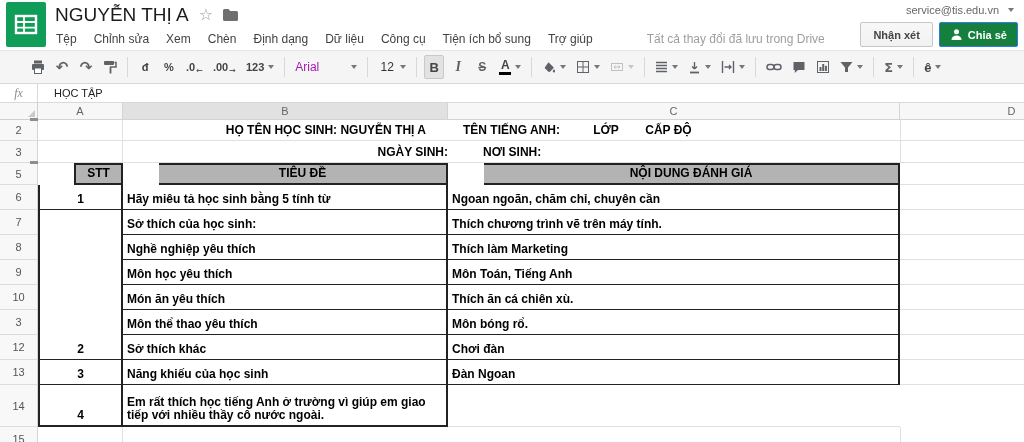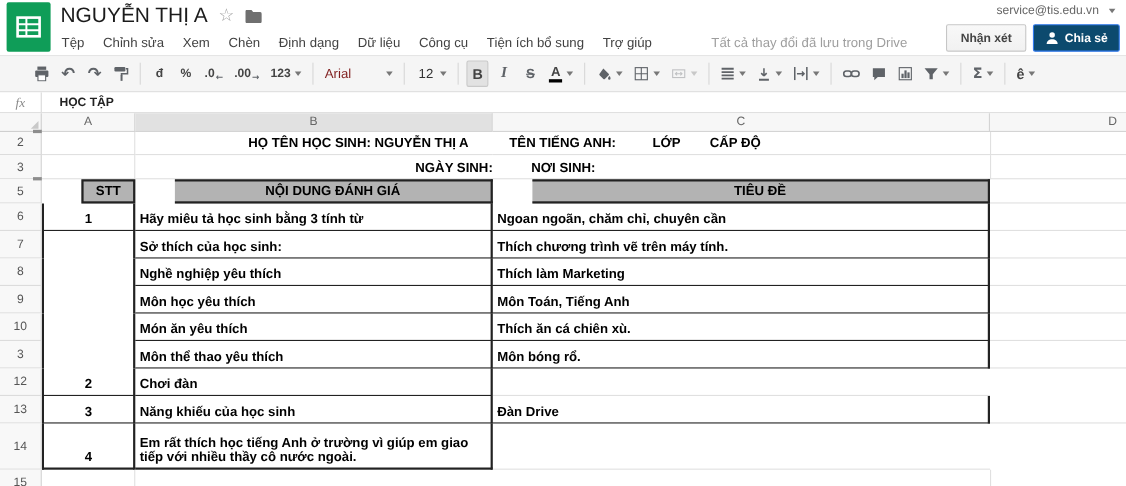--- a/index.html
+++ b/index.html
@@ -27,21 +27,21 @@
   .account { position:absolute; top:4px; right:10px; display:flex; align-items:center; gap:5px;
              font-size:11px; color:#666; cursor:pointer; }
   .topbtns { position:absolute; top:22px; right:6px; display:flex; gap:6px; }
   .btn-comments {
     height:25px; padding:0 12px; font-size:11px; font-weight:bold; color:#444;
     background:linear-gradient(#f8f8f8,#f1f1f1); border:1px solid #c6c6c6; border-radius:2px;
     display:flex; align-items:center; cursor:pointer;
   }
   .btn-share {
     height:25px; padding:0 10px; font-size:11px; font-weight:bold; color:#fff;
-    background:#0c4a6e; border:1px solid #3079ed; border-radius:2px;
+    background:#15803d; border:1px solid #3079ed; border-radius:2px;
     display:flex; align-items:center; gap:5px; cursor:pointer;justify-content:space-between;
   }
 
   
   .toolbar {
     height:34px; background:#f5f5f5; border-top:1px solid #e5e5e5; border-bottom:1px solid #d9d9d9;
     display:flex; align-items:center; padding-left:26px;
   }
   .tbn {
     height:24px; min-width:20px; display:flex; align-items:center; justify-content:center;
@@ -50,32 +50,32 @@
   .tbn.txt { font-size:11px; font-weight:bold; color:#444; }
   .tbn.big { font-size:13px; }
   .tbn.active { background:#e2e2e2; border:1px solid #c9c9c9; }
   .tbn.disabled { opacity:.35; cursor:default; }
   .sep { width:1px; height:20px; background:#d8d8d8; margin:0 5px; flex:none; }
   .dd { width:0; height:0; border-left:3.5px solid transparent; border-right:3.5px solid transparent;
         border-top:4px solid #777; margin-left:4px; }
   .glyph { font-size:15px; font-weight:bold; color:#5f6368; font-family:"DejaVu Sans",sans-serif; }
   .it { font-style:italic; font-family:"Liberation Serif",serif; font-size:14px; font-weight:bold; }
   .strike { text-decoration:line-through; font-weight:bold; font-size:12px; }
-  .fontname { font-size:12px; color:#7f1d1d; min-width:52px; text-align:left; }
+  .fontname { font-size:12px; color:#a21caf; min-width:52px; text-align:left; }
   .fontsize { font-size:12px; color:#333; min-width:18px; text-align:center; }
   .acol { display:flex; flex-direction:column; align-items:center; line-height:1; }
   .acol .al { font-size:12px; font-weight:bold; color:#444; }
   .cbar { display:block; width:12px; height:3px; background:#000; margin-top:1px; }
   .mini { font-size:8px; margin-left:1px; margin-top:7px; color:#5f6368; font-family:"DejaVu Sans",sans-serif; }
 
   
   .fbar { height:19px; background:#fff; border-bottom:1px solid #d9d9d9; display:flex; align-items:stretch; }
   .fx { width:38px; border-right:1px solid #d9d9d9; display:flex; align-items:center; justify-content:center;
         font-family:"Liberation Serif",serif; font-style:italic; font-size:12px; color:#8a8a8a; }
-  .fval { flex:1; display:flex; align-items:center; padding-left:16px; font-size:11px; font-weight:bold; color:#222; }
+  .fval { flex:1; display:flex; align-items:center; padding-left:16px; font-size:11px; font-weight:normal; color:#222; }
 
   
   .grid { width:1124px; }
   .hrow, .row { display:grid; grid-template-columns:38px 85px 325px 452px 224px; }
   .hrow { height:17px; }
   .colh {
     background:#f7f7f7; border-right:1px solid #d4d4d4; border-bottom:1px solid #d4d4d4;
     display:flex; align-items:center; justify-content:center; font-size:11px; color:#666; cursor:pointer;
   }
   .colh.selcol { background:#e1e1e1; }
@@ -356,31 +356,31 @@
     <div class="cell lb ind35">NƠI SINH:</div>
     <div class="cell lb ll"></div>
   </div>
 
   <div class="row h22">
     <div class="rn">
         <span>5</span>
         <i class="hm"></i>
       </div>
     <div class="cell hd tva tt2 tb2">STT</div>
+    <div class="cell hd tvb tt2 tb2">TIÊU ĐỀ</div>
     <div class="cell hd tvc tt2 tb2">NỘI DUNG ĐÁNH GIÁ</div>
-    <div class="cell hd tvb tt2 tb2">TIÊU ĐỀ</div>
     <div class="cell lb"></div>
   </div>
 
   <div class="row h25">
     <div class="rn">
         <span>6</span>
       </div>
     <div class="cell num tva tb1">1</div>
-    <div class="cell tvb tb1">Hãy miêu tả học sinh bằng 3 tính từ</div>
+    <div class="cell tvb tb1">Hãy miêu tả học sinh bằng 5 tính từ</div>
     <div class="cell tvc tb1">Ngoan ngoãn, chăm chỉ, chuyên cần</div>
     <div class="cell lb"></div>
   </div>
 
   <div class="row h25">
     <div class="rn">
         <span>7</span>
       </div>
     <div class="cell num tva"></div>
     <div class="cell tvb tb1">Sở thích của học sinh:</div>
@@ -426,31 +426,32 @@
     <div class="cell tvb tb1">Môn thể thao yêu thích</div>
     <div class="cell tvc tb1">Môn bóng rổ.</div>
     <div class="cell lb"></div>
   </div>
 
   <div class="row h25">
     <div class="rn">
         <span>12</span>
       </div>
     <div class="cell num tva tb1">2</div>
+    <div class="cell tvb tb1">Sở thích khác</div>
     <div class="cell tvc tb1">Chơi đàn</div>
     <div class="cell lb"></div>
   </div>
 
   <div class="row h25">
     <div class="rn">
         <span>13</span>
       </div>
     <div class="cell num tva tb1">3</div>
     <div class="cell tvb tb1">Năng khiếu của học sinh</div>
-    <div class="cell tvc tb1">Đàn Drive</div>
+    <div class="cell tvc tb1">Đàn Ngoan</div>
     <div class="cell lb"></div>
   </div>
 
   <div class="row h42">
     <div class="rn">
         <span>14</span>
       </div>
     <div class="cell num tva tb2">4</div>
     <div class="cell wrap tvc tb2">Em rất thích học tiếng Anh ở trường vì giúp em giao tiếp với nhiều thầy cô nước ngoài.</div>
     <div class="cell lb"></div>

